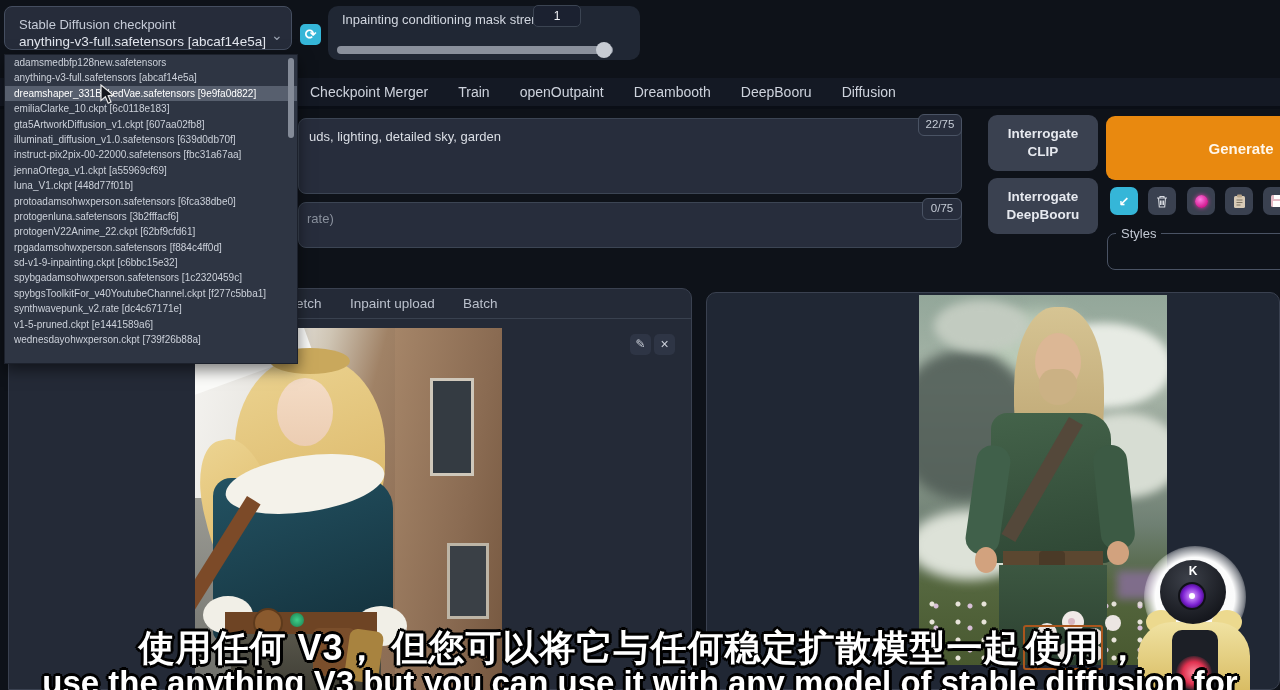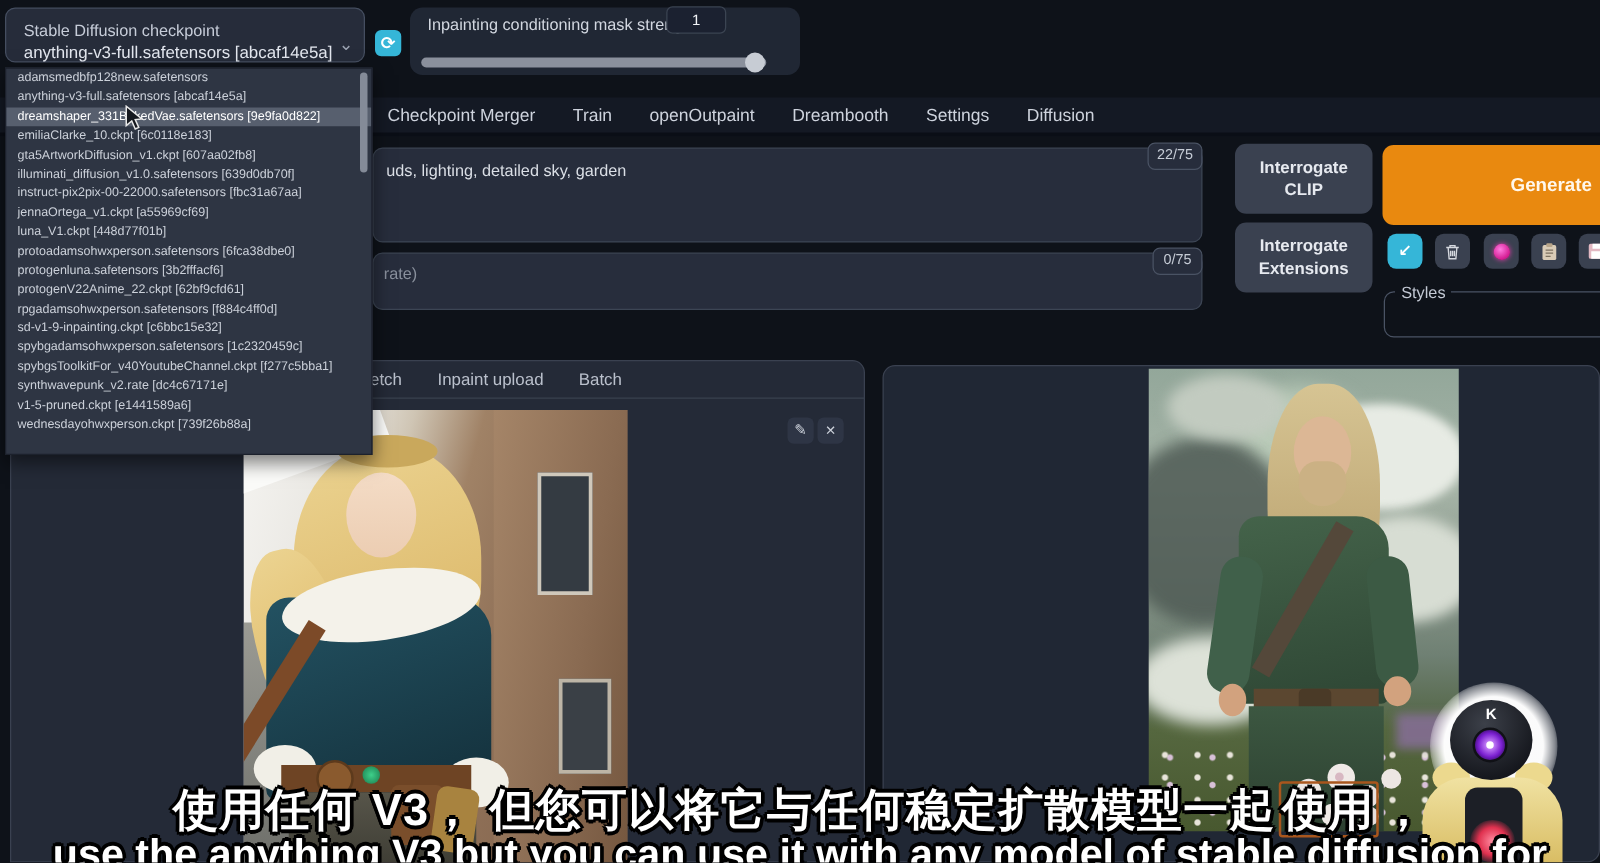--- a/index.html
+++ b/index.html
@@ -135,39 +135,39 @@
 <div class="abs mask-value">1</div>
 <div class="abs slider-track"></div>
 <div class="abs slider-handle"></div>
 
 <div class="abs tabbar">
 
 <span class="tab">Checkpoint Merger</span>
     <span class="tab">Train</span>
     <span class="tab">openOutpaint</span>
     <span class="tab">Dreambooth</span>
-    <span class="tab">Settings</span>
+    <span class="tab">DeepBooru</span>
     <span class="tab">Diffusion</span>
   </div>
 
 <div class="abs textarea ta-prompt">
   <div class="ta-text">uds, lighting, detailed sky, garden</div>
 </div>
 <div class="abs counter counter1">22/75</div>
 
 <div class="abs textarea ta-neg">
   <div class="ta-placeholder">rate)</div>
 </div>
 <div class="abs counter counter2">0/75</div>
 
 <div class="abs gray-btn btn-clip">
   <span style="width:90px;">Interrogate CLIP</span>
 </div>
 <div class="abs gray-btn btn-deep">
-  <span style="width:90px;">Interrogate Extensions</span>
+  <span style="width:90px;">Interrogate DeepBooru</span>
 </div>
 <div class="abs btn-generate">
   <span>Generate</span>
 </div>
 
 <div class="abs mini-btn mini-cyan" style="left:1110px;">
   <span>↙</span>
 </div>
 <div class="abs mini-btn" style="left:1148px;">
   <svg width="14" height="15" viewBox="0 0 14 15">

